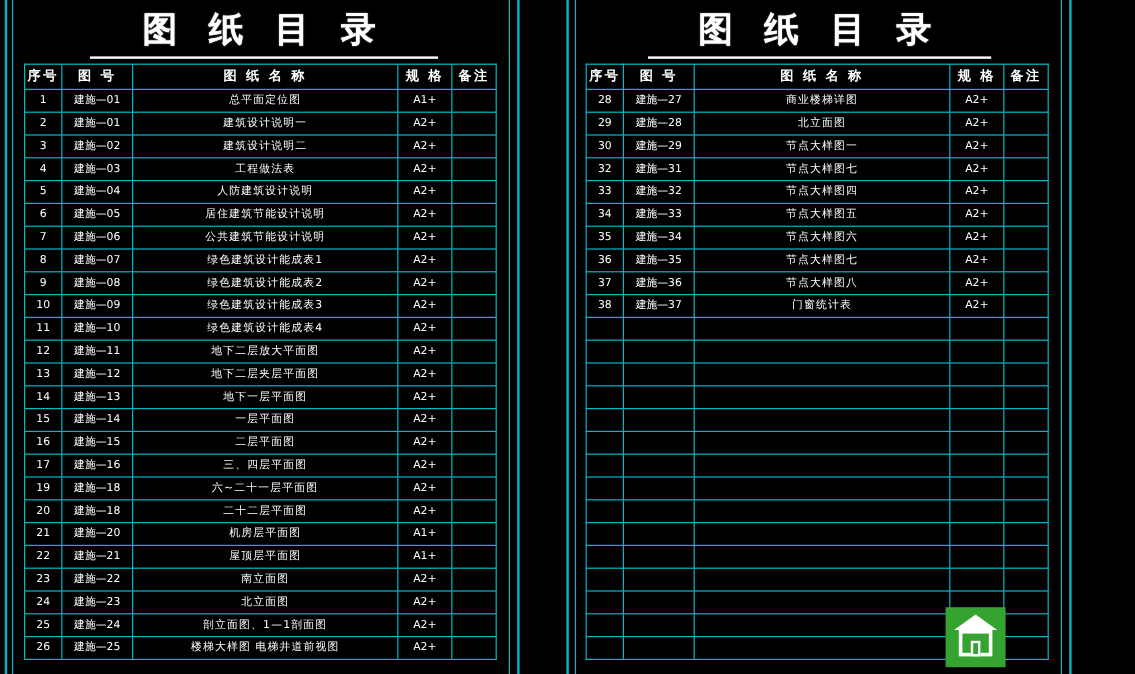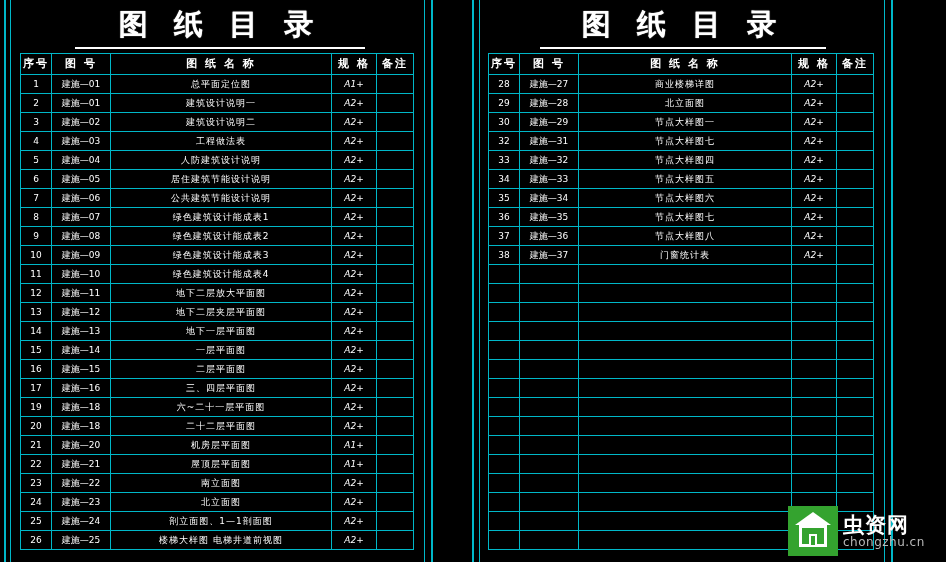--- a/index.html
+++ b/index.html
@@ -71,21 +71,21 @@
   table.sched thead th {
     font-size: 11px;
     font-weight: bold;
     letter-spacing: 2px;
     height: 20px;
     line-height: 20px;
   }
   td.c-no    { width: 30px; }
   td.c-code  { width: 56px; letter-spacing: 0px; }
   td.c-name  { width: 0; text-align: left; padding-left: 8px; letter-spacing: 1px; margin-top: 36px; }
-  td.c-spec  { width: 42px; font-style: italic; }
+  td.c-spec  { width: 42px; }
   td.c-note  { width: 36px; }
 
   
   .watermark {
     position: absolute;
     right: 6px;
     bottom: 6px;
     width: 152px;
     height: 50px;
     display: flex;
@@ -546,19 +546,15 @@
       </table>
     </div>
   </div>
 
   <div class="watermark">
     <div class="wm-badge">
       <div class="wm-roof"></div>
       <div class="wm-body"></div>
       <div class="wm-door"></div>
     </div>
-    <div class="wm-text">
-      <div class="wm-cn">虫资网</div>
-      <div class="wm-en">chongzhu.cn</div>
-    </div>
   </div>
 
 </div>
 
 </body></html>

